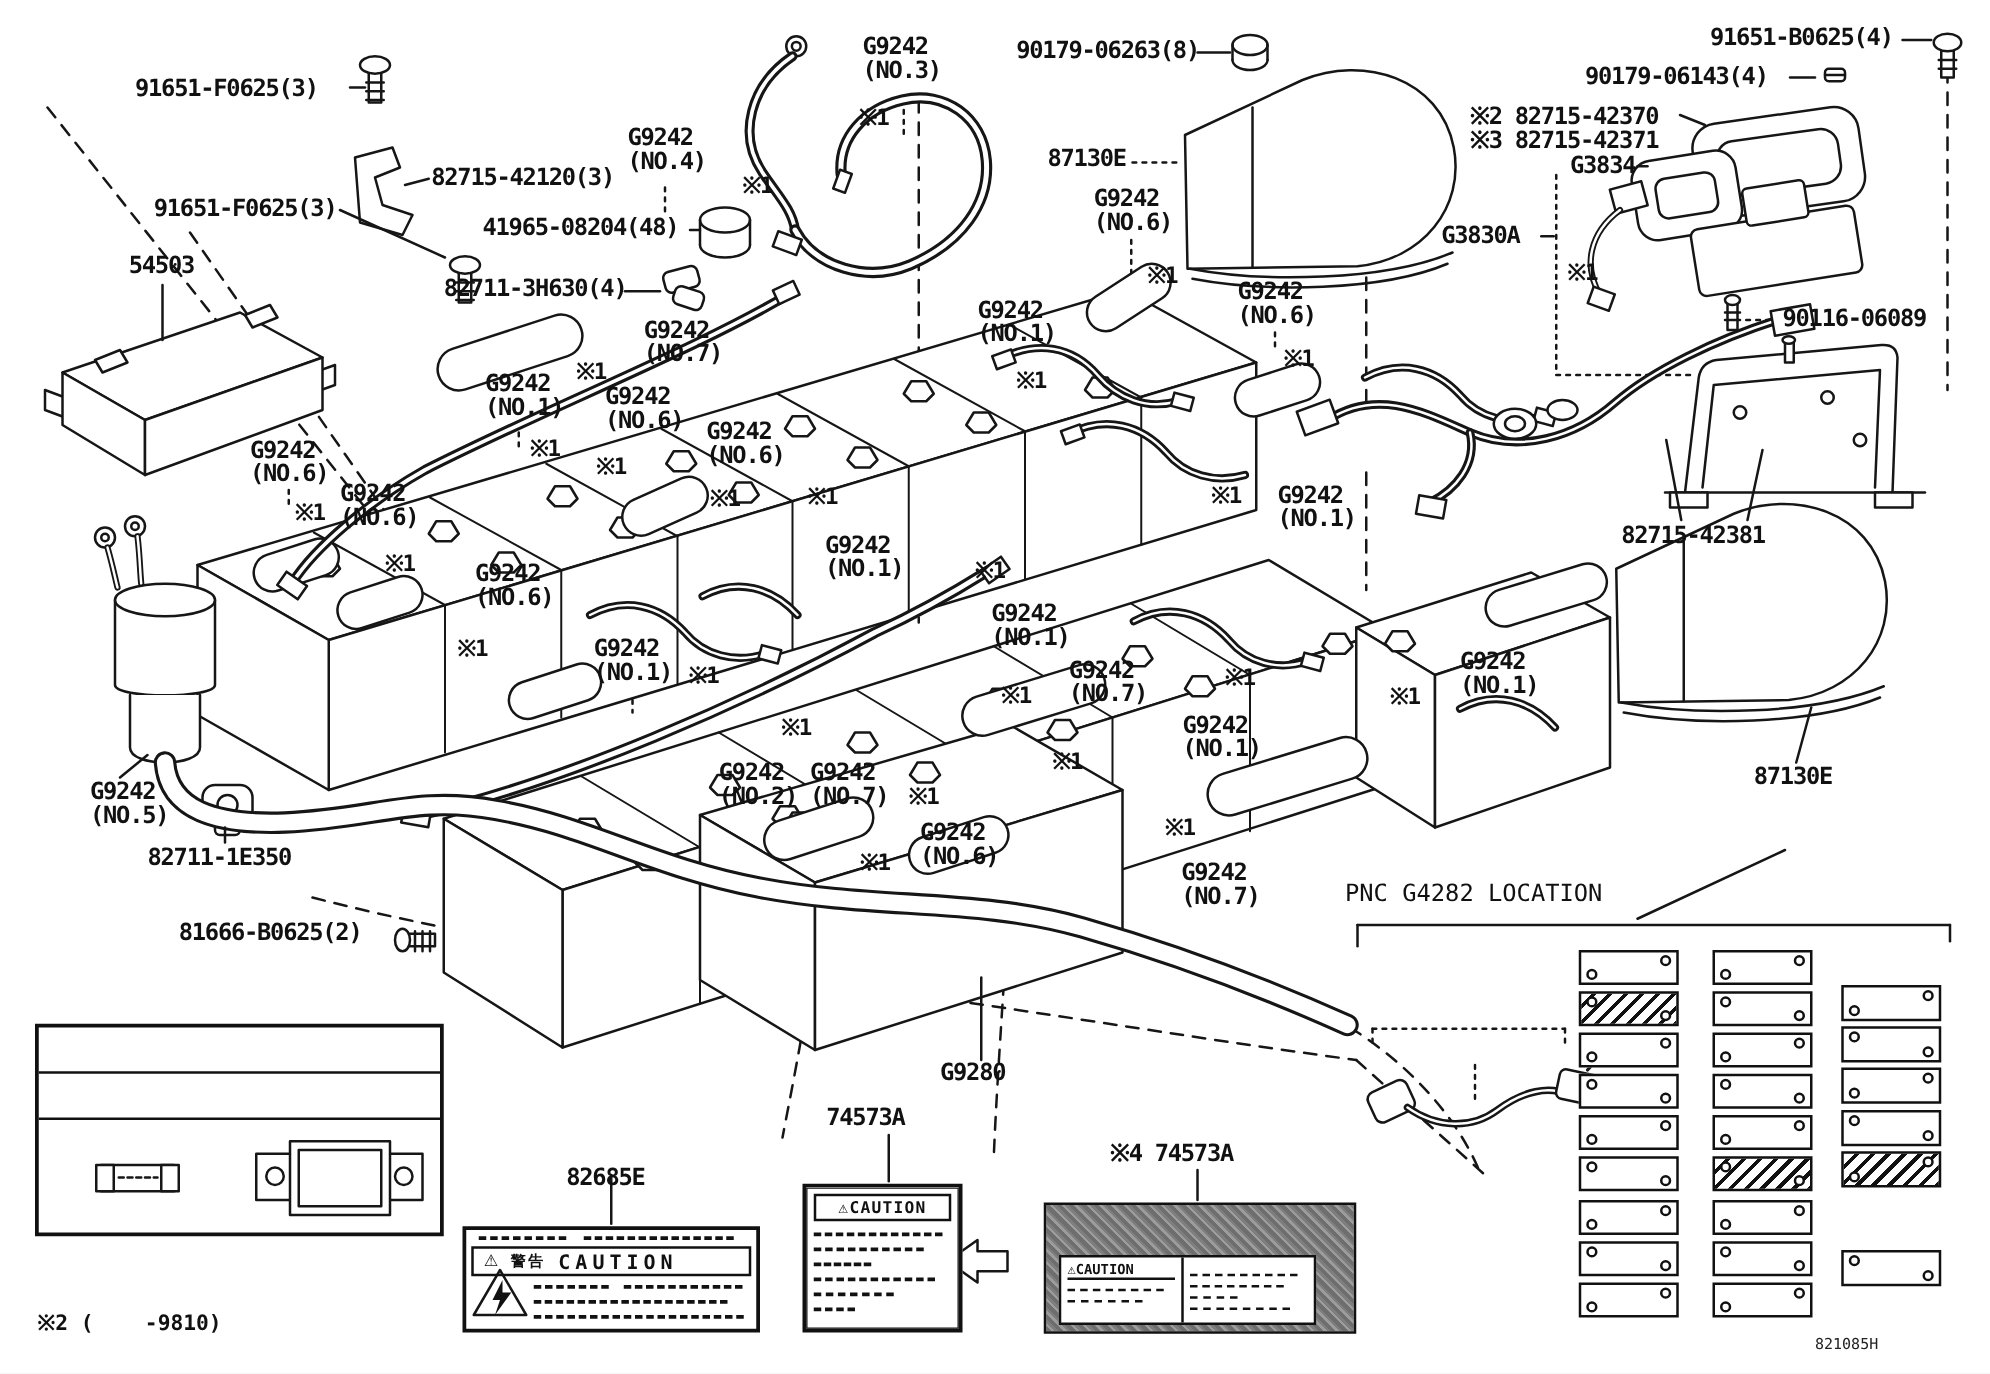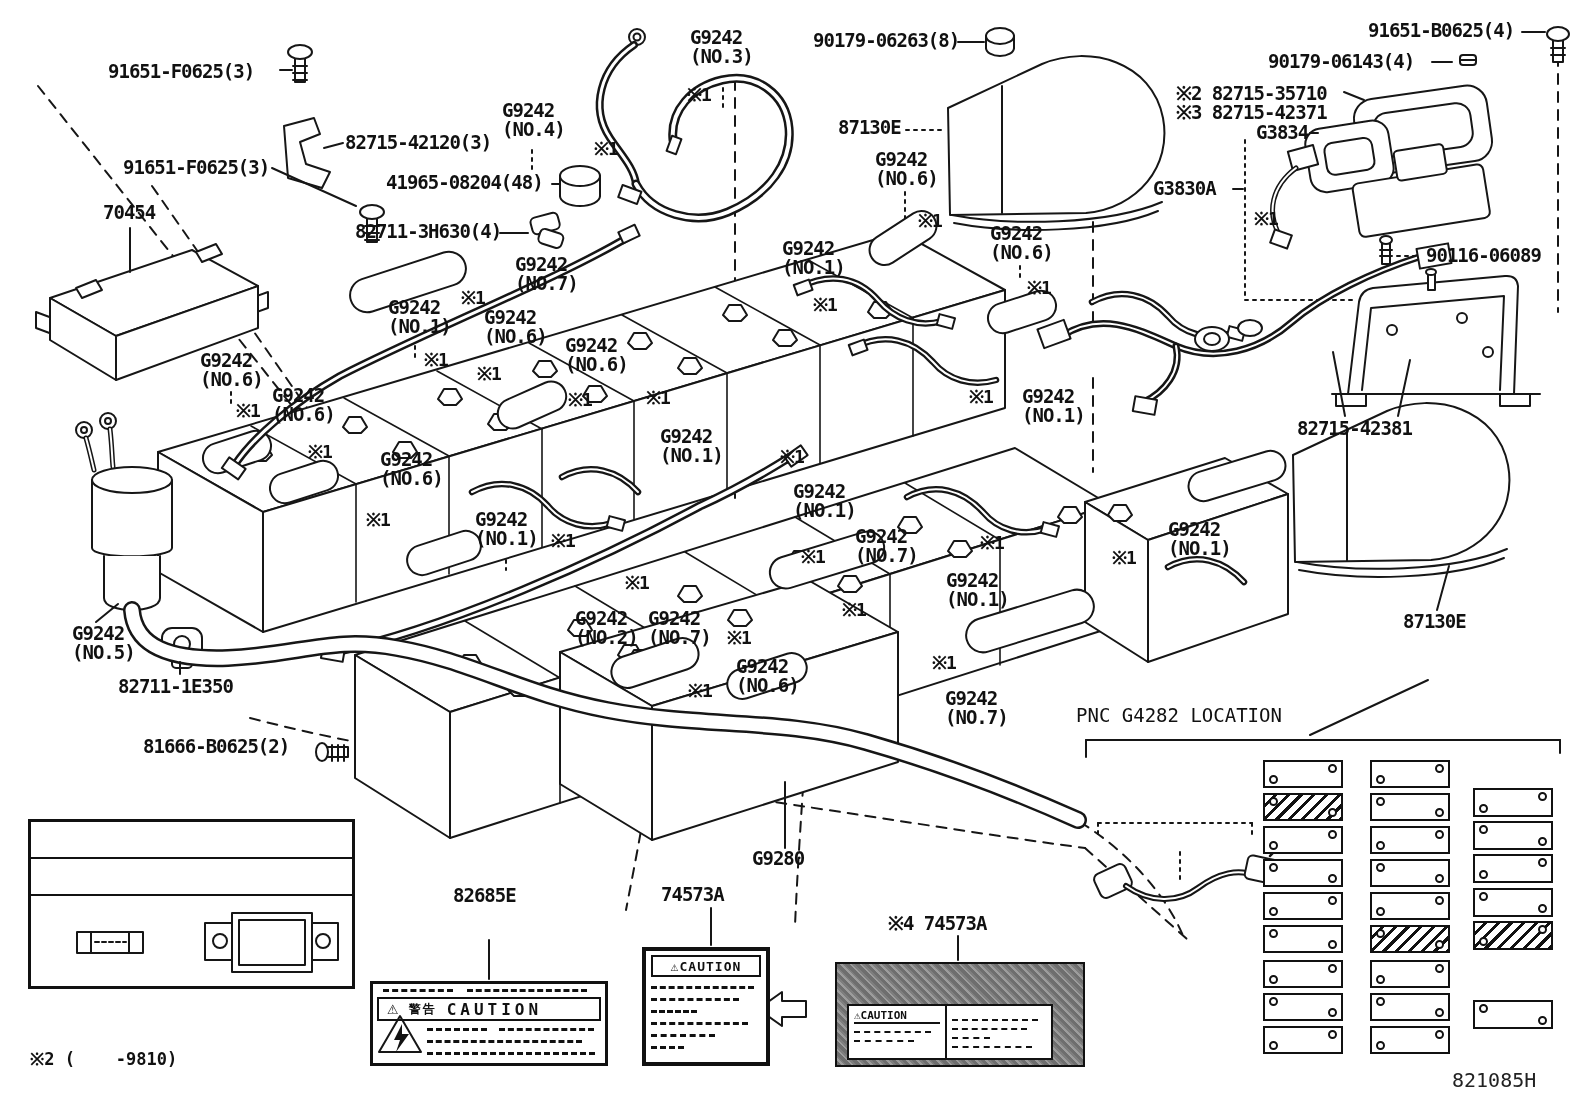--- a/index.html
+++ b/index.html
@@ -38,21 +38,21 @@
   .c2 .dl { border-top:3px dashed #111; height:0; margin:9px 0; }
   
   .c3 { position:absolute; left:835px; top:962px; width:250px; height:105px; border:2px solid #111; z-index:2;
         background:repeating-linear-gradient(45deg,#6e6e6e 0 3px,#9c9c9c 3px 5px,#7e7e7e 5px 7px); }
   .c3 .win { position:absolute; left:10px; top:40px; width:206px; height:56px; background:#fff; border:2px solid #111; display:flex; }
   .c3 .p1 { width:98px; border-right:2px solid #111; padding:3px 5px; }
   .c3 .p2 { flex:1; padding:6px 5px; }
   .c3 .cap { font-size:11px; font-weight:bold; letter-spacing:0; border-bottom:2px solid #111; margin-bottom:4px; }
   .c3 .dl { border-top:2px dashed #111; height:0; margin:7px 0; }
   .pnc-title { position:absolute; left:1076px; top:704px; font-size:19px; letter-spacing:0; z-index:2; }
-  .dcode { position:absolute; left:1452px; top:1068px; font-size:20px; color:#222; z-index:2; }
+  .dcode { position:absolute; left:1452px; top:1068px; font-size:12px; color:#222; z-index:2; }
   
   .gcell { position:absolute; border:2px solid #111; background:#fff; z-index:2; }
   .gcell.hatch { background:repeating-linear-gradient(135deg,#fff 0 6px,#111 6px 9px); }
   .gcell .dot { position:absolute; width:9px; height:9px; border:2px solid #111; border-radius:50%; background:#fff; }
   .gcell .dot.l { left:4px; } .gcell .dot.r { right:4px; }
   .gcell .dot.t { top:2px; } .gcell .dot.b { bottom:2px; }
 </style>
 </head>
 <body>
 
@@ -408,32 +408,32 @@
       <path d="M1270,856 C1278,846 1292,843 1300,848" stroke-width="2.5"></path>
     </g>
 
     <polygon points="758,1009 782,992 782,1001 806,1001 806,1017 782,1017 782,1026" fill="#fff"></polygon>
   </g>
 </svg>
 
   <div class="layer">
       <div class="plabel" style="left: 108px; top: 62px;"><div>91651-F0625(3)</div></div>
       <div class="plabel" style="left: 123px; top: 158px;"><div>91651-F0625(3)</div></div>
-      <div class="plabel" style="left: 103px; top: 203px;"><div>70454</div></div>
+      <div class="plabel" style="left: 103px; top: 203px;"><div>54503</div></div>
       <div class="plabel" style="left: 345px; top: 133px;"><div>82715-42120(3)</div></div>
       <div class="plabel" style="left: 386px; top: 173px;"><div>41965-08204(48)</div></div>
       <div class="plabel" style="left: 355px; top: 222px;"><div>82711-3H630(4)</div></div>
       <div class="plabel" style="left: 502px; top: 101px;"><div>G9242</div><div>(NO.4)</div></div>
       <div class="plabel" style="left: 690px; top: 28px;"><div>G9242</div><div>(NO.3)</div></div>
       <div class="plabel" style="left: 813px; top: 31px;"><div>90179-06263(8)</div></div>
       <div class="plabel" style="left: 838px; top: 118px;"><div>87130E</div></div>
       <div class="plabel" style="left: 875px; top: 150px;"><div>G9242</div><div>(NO.6)</div></div>
       <div class="plabel" style="left: 1368px; top: 21px;"><div>91651-B0625(4)</div></div>
       <div class="plabel" style="left: 1268px; top: 52px;"><div>90179-06143(4)</div></div>
-      <div class="plabel" style="left: 1176px; top: 84px;"><div>※2 82715-35710</div></div>
+      <div class="plabel" style="left: 1176px; top: 84px;"><div>※2 82715-42370</div></div>
       <div class="plabel" style="left: 1176px; top: 103px;"><div>※3 82715-42371</div></div>
       <div class="plabel" style="left: 1256px; top: 123px;"><div>G3834</div></div>
       <div class="plabel" style="left: 1153px; top: 179px;"><div>G3830A</div></div>
       <div class="plabel" style="left: 1426px; top: 246px;"><div>90116-06089</div></div>
       <div class="plabel" style="left: 1297px; top: 419px;"><div>82715-42381</div></div>
       <div class="plabel" style="left: 1168px; top: 520px;"><div>G9242</div><div>(NO.1)</div></div>
       <div class="plabel" style="left: 1403px; top: 612px;"><div>87130E</div></div>
       <div class="plabel" style="left: 515px; top: 255px;"><div>G9242</div><div>(NO.7)</div></div>
       <div class="plabel" style="left: 388px; top: 298px;"><div>G9242</div><div>(NO.1)</div></div>
       <div class="plabel" style="left: 484px; top: 308px;"><div>G9242</div><div>(NO.6)</div></div>
@@ -451,21 +451,21 @@
       <div class="plabel" style="left: 946px; top: 571px;"><div>G9242</div><div>(NO.1)</div></div>
       <div class="plabel" style="left: 575px; top: 609px;"><div>G9242</div><div>(NO.2)</div></div>
       <div class="plabel" style="left: 648px; top: 609px;"><div>G9242</div><div>(NO.7)</div></div>
       <div class="plabel" style="left: 736px; top: 657px;"><div>G9242</div><div>(NO.6)</div></div>
       <div class="plabel" style="left: 945px; top: 689px;"><div>G9242</div><div>(NO.7)</div></div>
       <div class="plabel" style="left: 72px; top: 624px;"><div>G9242</div><div>(NO.5)</div></div>
       <div class="plabel" style="left: 118px; top: 677px;"><div>82711-1E350</div></div>
       <div class="plabel" style="left: 143px; top: 737px;"><div>81666-B0625(2)</div></div>
       <div class="plabel" style="left: 752px; top: 849px;"><div>G9280</div></div>
       <div class="plabel" style="left: 661px; top: 885px;"><div>74573A</div></div>
-      <div class="plabel" style="left: 453px; top: 886px;"><div>82685E</div></div>
+      <div class="plabel" style="left: 453px; top: 933px;"><div>82685E</div></div>
       <div class="plabel" style="left: 888px; top: 914px;"><div>※4 74573A</div></div>
       <div class="plabel marker" style="left: 594px; top: 139px;"><div>※1</div></div>
       <div class="plabel marker" style="left: 687px; top: 85px;"><div>※1</div></div>
       <div class="plabel marker" style="left: 918px; top: 211px;"><div>※1</div></div>
       <div class="plabel marker" style="left: 1254px; top: 209px;"><div>※1</div></div>
       <div class="plabel marker" style="left: 461px; top: 288px;"><div>※1</div></div>
       <div class="plabel marker" style="left: 424px; top: 350px;"><div>※1</div></div>
       <div class="plabel marker" style="left: 477px; top: 364px;"><div>※1</div></div>
       <div class="plabel marker" style="left: 568px; top: 390px;"><div>※1</div></div>
       <div class="plabel marker" style="left: 236px; top: 401px;"><div>※1</div></div>

